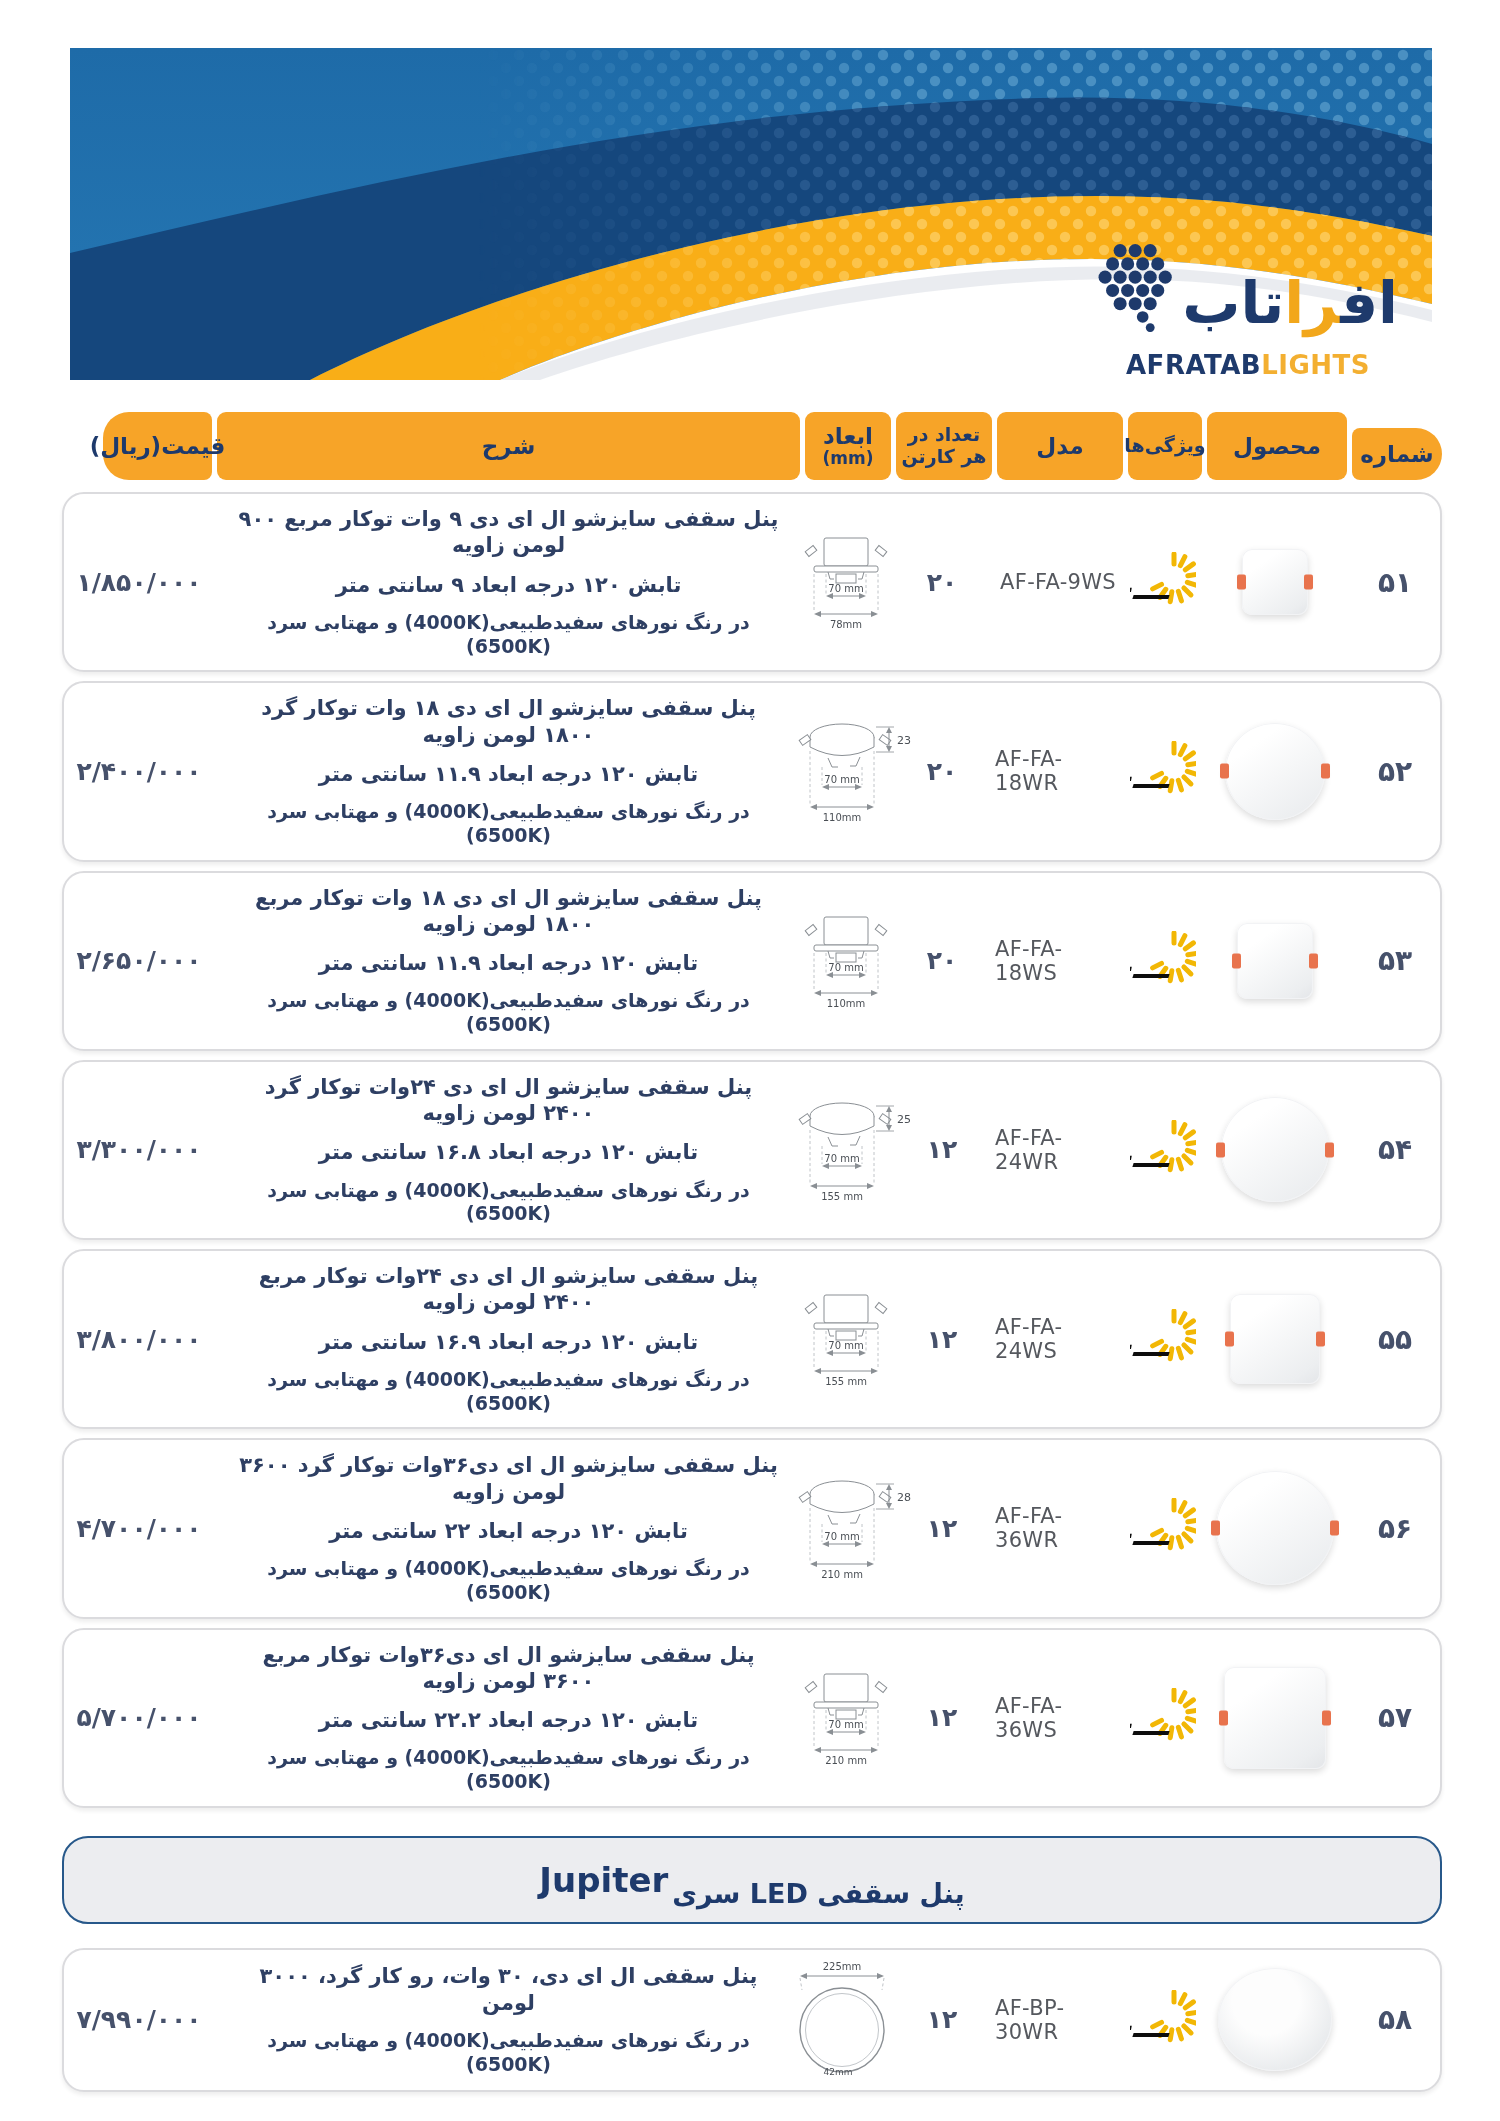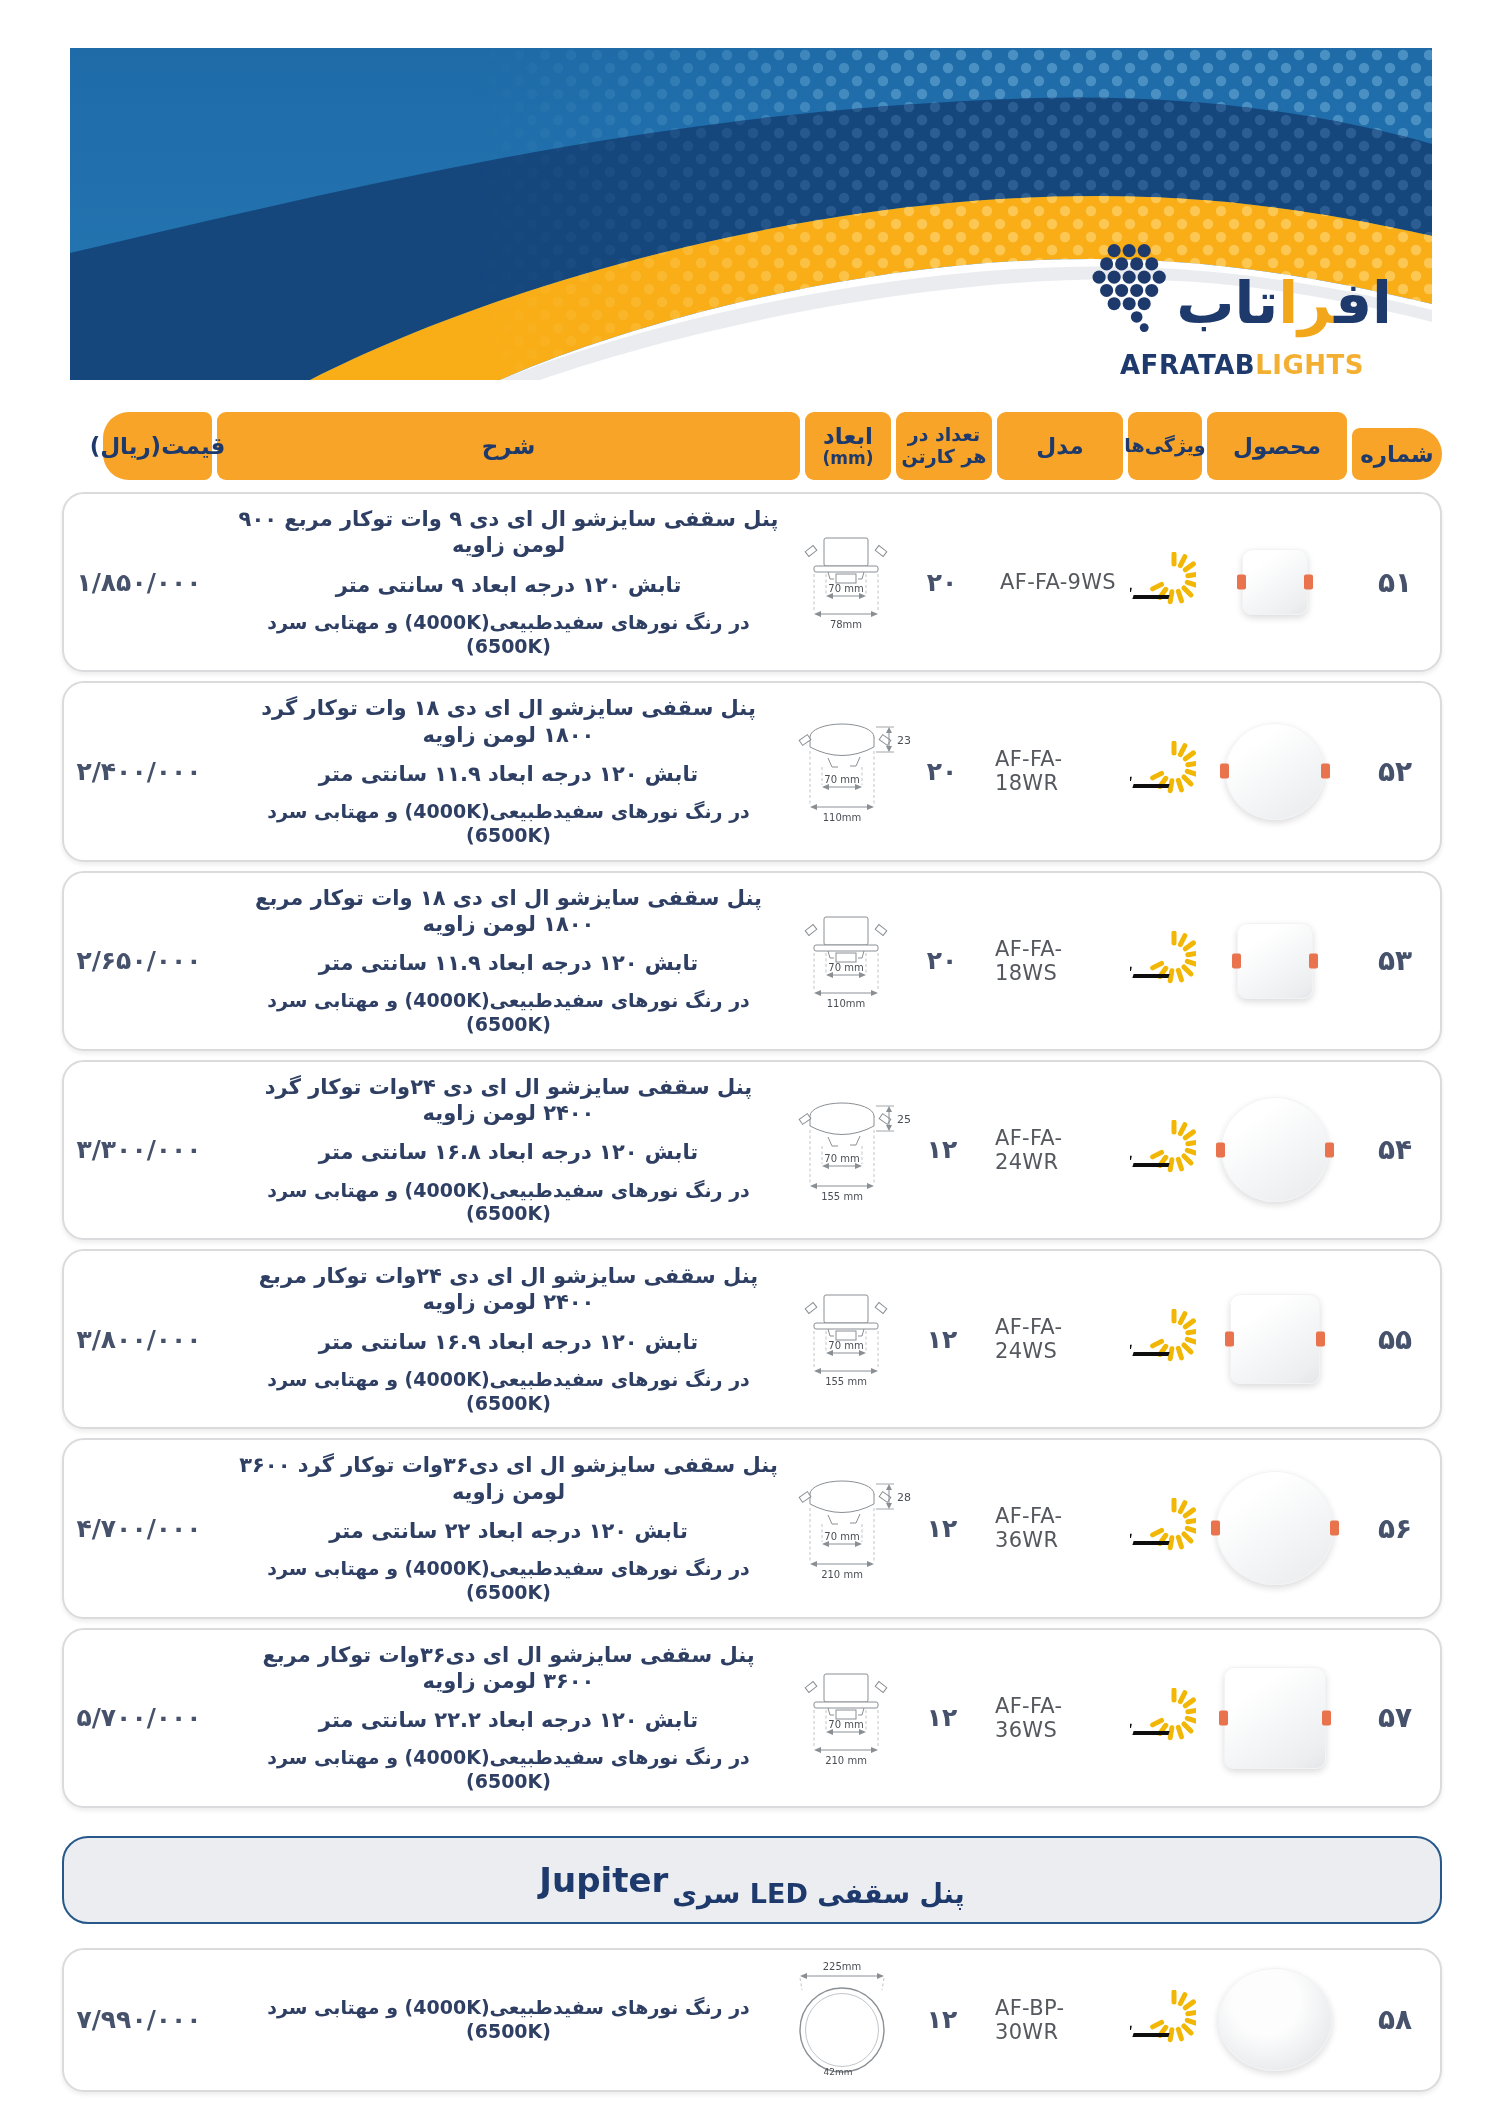--- a/index.html
+++ b/index.html
@@ -2,21 +2,21 @@
 <html lang="fa" style="--header-bg: #F7A428; --navy: #1E3A6C; --text-dark: #46516B; --model-gray: #55585E; --row-border: #DBDBDE; --banner-blue: #2173AF; --banner-blue-dot: #4A90C2; --banner-navy: #15477D; --banner-navy-dot: #2D5E93; --banner-yellow: #F9AE17; --banner-yellow-dot: #FCC753; --brand-orange: #F2A71B; --clip-orange: #E8734D; --section-bg: #ECEDF0; --section-border: #27588A;"><head>
 <meta charset="utf-8">
 <style>
   html,body{margin:0;padding:0;background:#fff;}
   .page{position:relative;width:1500px;height:2121px;background:#fff;overflow:hidden;
         font-family:"DejaVu Sans",sans-serif;}
 
   
   .banner{position:absolute;left:70px;top:48px;width:1362px;height:332px;}
   .banner svg{display:block;width:100%;height:100%;}
-  .logo{position:absolute;right:40px;bottom:2px;width:300px;text-align:center;direction:rtl;}
+  .logo{position:absolute;right:34px;bottom:2px;width:300px;text-align:center;direction:rtl;}
   .logo-row{display:flex;flex-direction:row;align-items:flex-end;justify-content:center;gap:10px;direction:ltr;}
   .logo-fa{font-size:58px;font-weight:bold;line-height:1;color:var(--navy);white-space:nowrap;}
   .logo-fa .mid{color:var(--brand-orange);}
   .logo-en{margin-top:20px;font-size:26px;line-height:1;letter-spacing:.5px;direction:ltr;}
   .logo-en .b{font-weight:bold;color:var(--navy);}
   .logo-en .l{color:var(--brand-orange);font-weight:bold;opacity:.9;}
 
   
   .table-wrap{position:absolute;left:62px;top:412px;width:1380px;direction:rtl;}
   .grid{display:grid;grid-template-columns:90px 140px 74px 126px 96px 86px 1fr 150px;column-gap:5px;}
@@ -607,19 +607,20 @@
               <path d="M108,14 l-7,-3 v6 z" fill="#8a8f94"></path>
     <line x1="24" y1="16" x2="26" y2="28" stroke="#c0c4c8" stroke-width="1" stroke-dasharray="3,2.5"></line>
               <line x1="108" y1="16" x2="106" y2="28" stroke="#c0c4c8" stroke-width="1" stroke-dasharray="3,2.5"></line>
     <circle cx="66" cy="68" r="42" fill="#fff" stroke="#8a8f94" stroke-width="1.4"></circle>
     <circle cx="66" cy="68" r="36.5" fill="none" stroke="#c2c6ca"></circle>
     <line x1="42" y1="102" x2="52" y2="109" stroke="#8a8f94" stroke-width=".9"></line>
     <text x="62" y="113" font-size="9" fill="#4a4f55" text-anchor="middle" font-family="DejaVu Sans,sans-serif">42mm</text>
   </svg>
           </div>
     <div class="cell c-desc">
+            <div class="dline dline-0 ">پنل سقفی ال ای دی، ۳۰ وات، رو کار گرد، ۳۰۰۰ لومن</div>
             <div class="dline dline-1 dline-last">در رنگ نورهای سفیدطبیعی(4000K) و مهتابی سرد (6500K)</div>
           </div>
     <div class="cell c-price">۷/۹۹۰/۰۰۰</div>
   </div>
       </div>
   </div>
 </div>
 
 </body></html>

